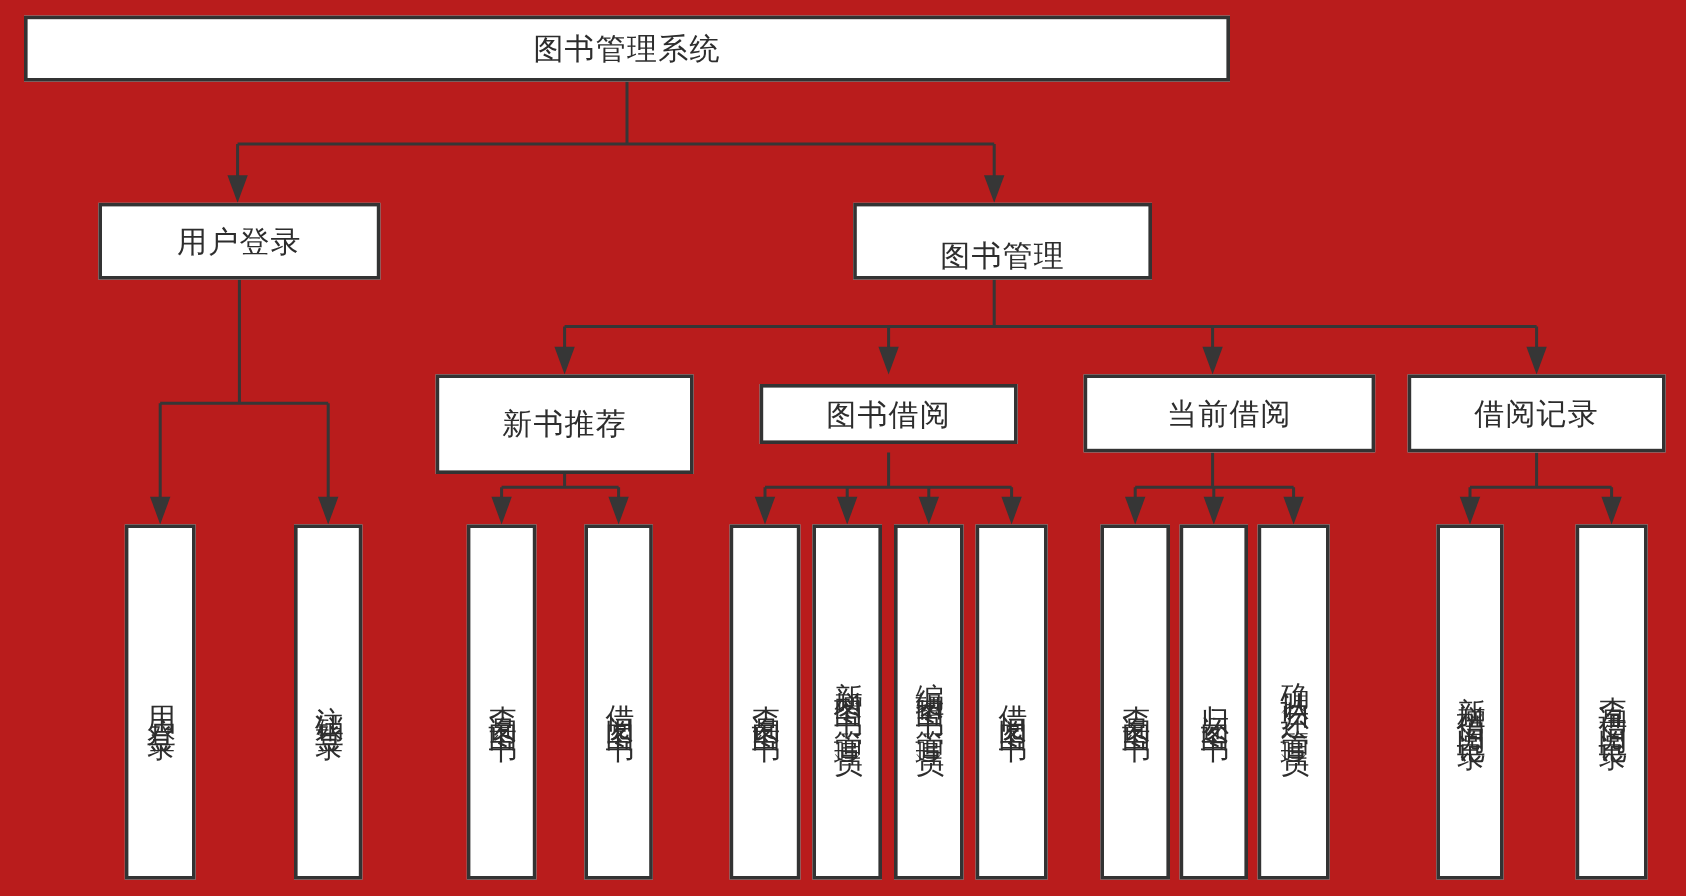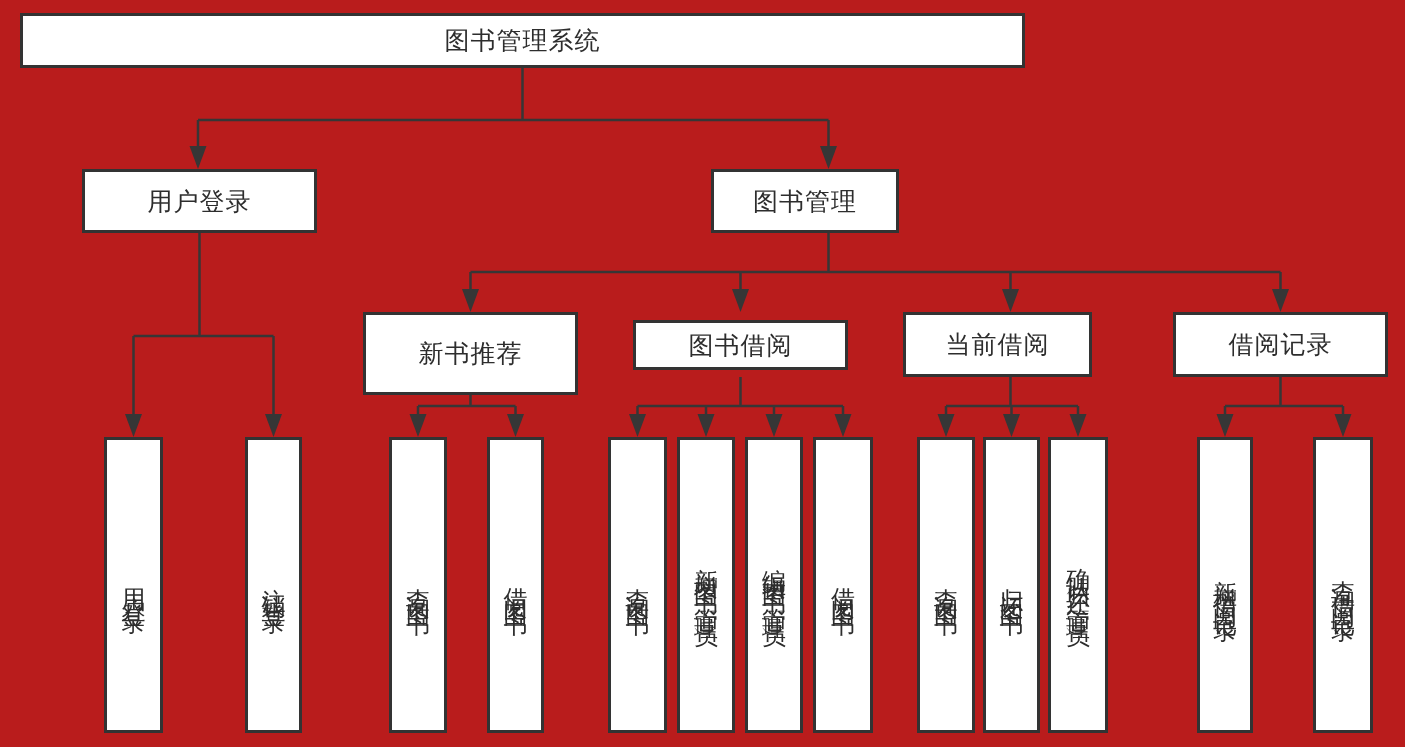--- a/index.html
+++ b/index.html
@@ -44,24 +44,24 @@
     writing-mode: vertical-rl;
     text-orientation: mixed;
     font-size: 24px;
     letter-spacing: 8px;
     line-height: 1;
     white-space: nowrap;
   }
   
   .root      { left: 20px;   top: 13px;  width: 1005px; height: 55px; }
   .b-login   { left: 82px;   top: 169px; width: 235px;  height: 64px; }
-  .b-mgmt    { left: 711px;  top: 169px; width: 188px;  height: 64px; }
+  .b-mgmt    { left: 711px;  top: 169px; width: 249px;  height: 64px; align-items: flex-end; }
   .g-newbook { left: 363px;  top: 312px; width: 215px;  height: 83px; }
   .g-borrow  { left: 633px;  top: 320px; width: 215px;  height: 50px; }
-  .g-current { left: 903px;  top: 312px; width: 189px;  height: 65px; }
+  .g-current { left: 903px;  top: 312px; width: 243px;  height: 65px; }
   .g-record  { left: 1173px; top: 312px; width: 215px;  height: 65px; }
   
   .leaf { top: 437px; height: 296px; }
   .l-userlogin   { left: 104px;  width: 59px; }
   .l-logout      { left: 245px;  width: 57px; }
   .l-query1      { left: 389px;  width: 58px; }
   .l-borrow1     { left: 487px;  width: 57px; }
   .l-query2      { left: 608px;  width: 59px; }
   .l-addbook     { left: 677px;  width: 58px; }
   .l-editbook    { left: 745px;  width: 58px; }

